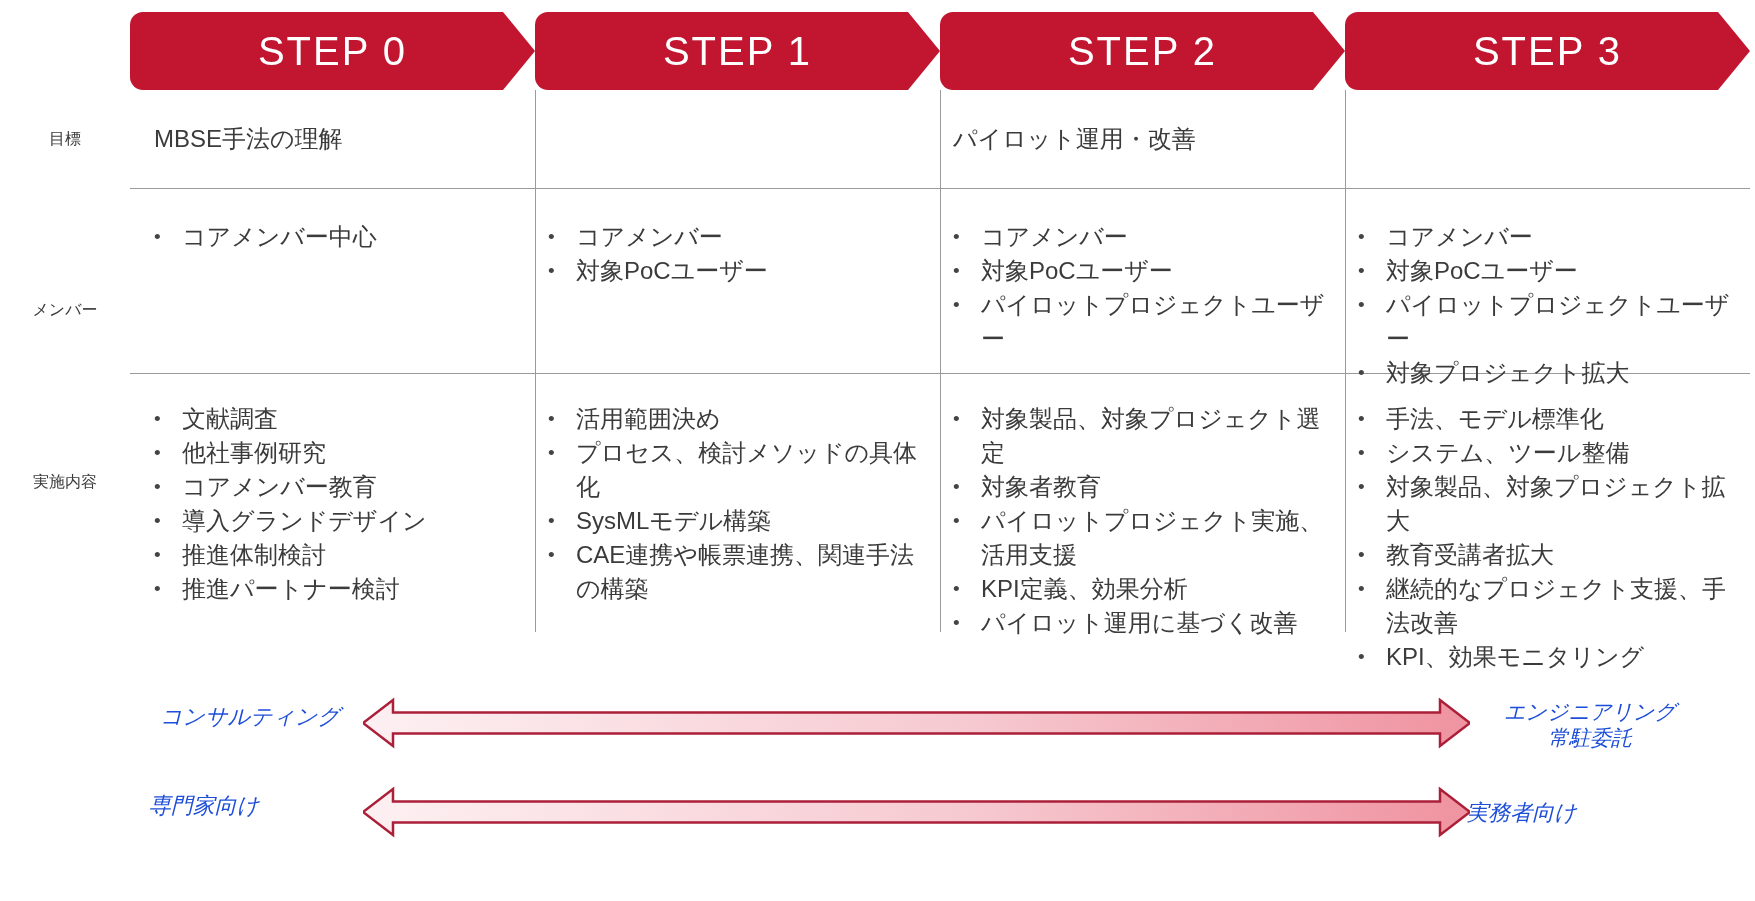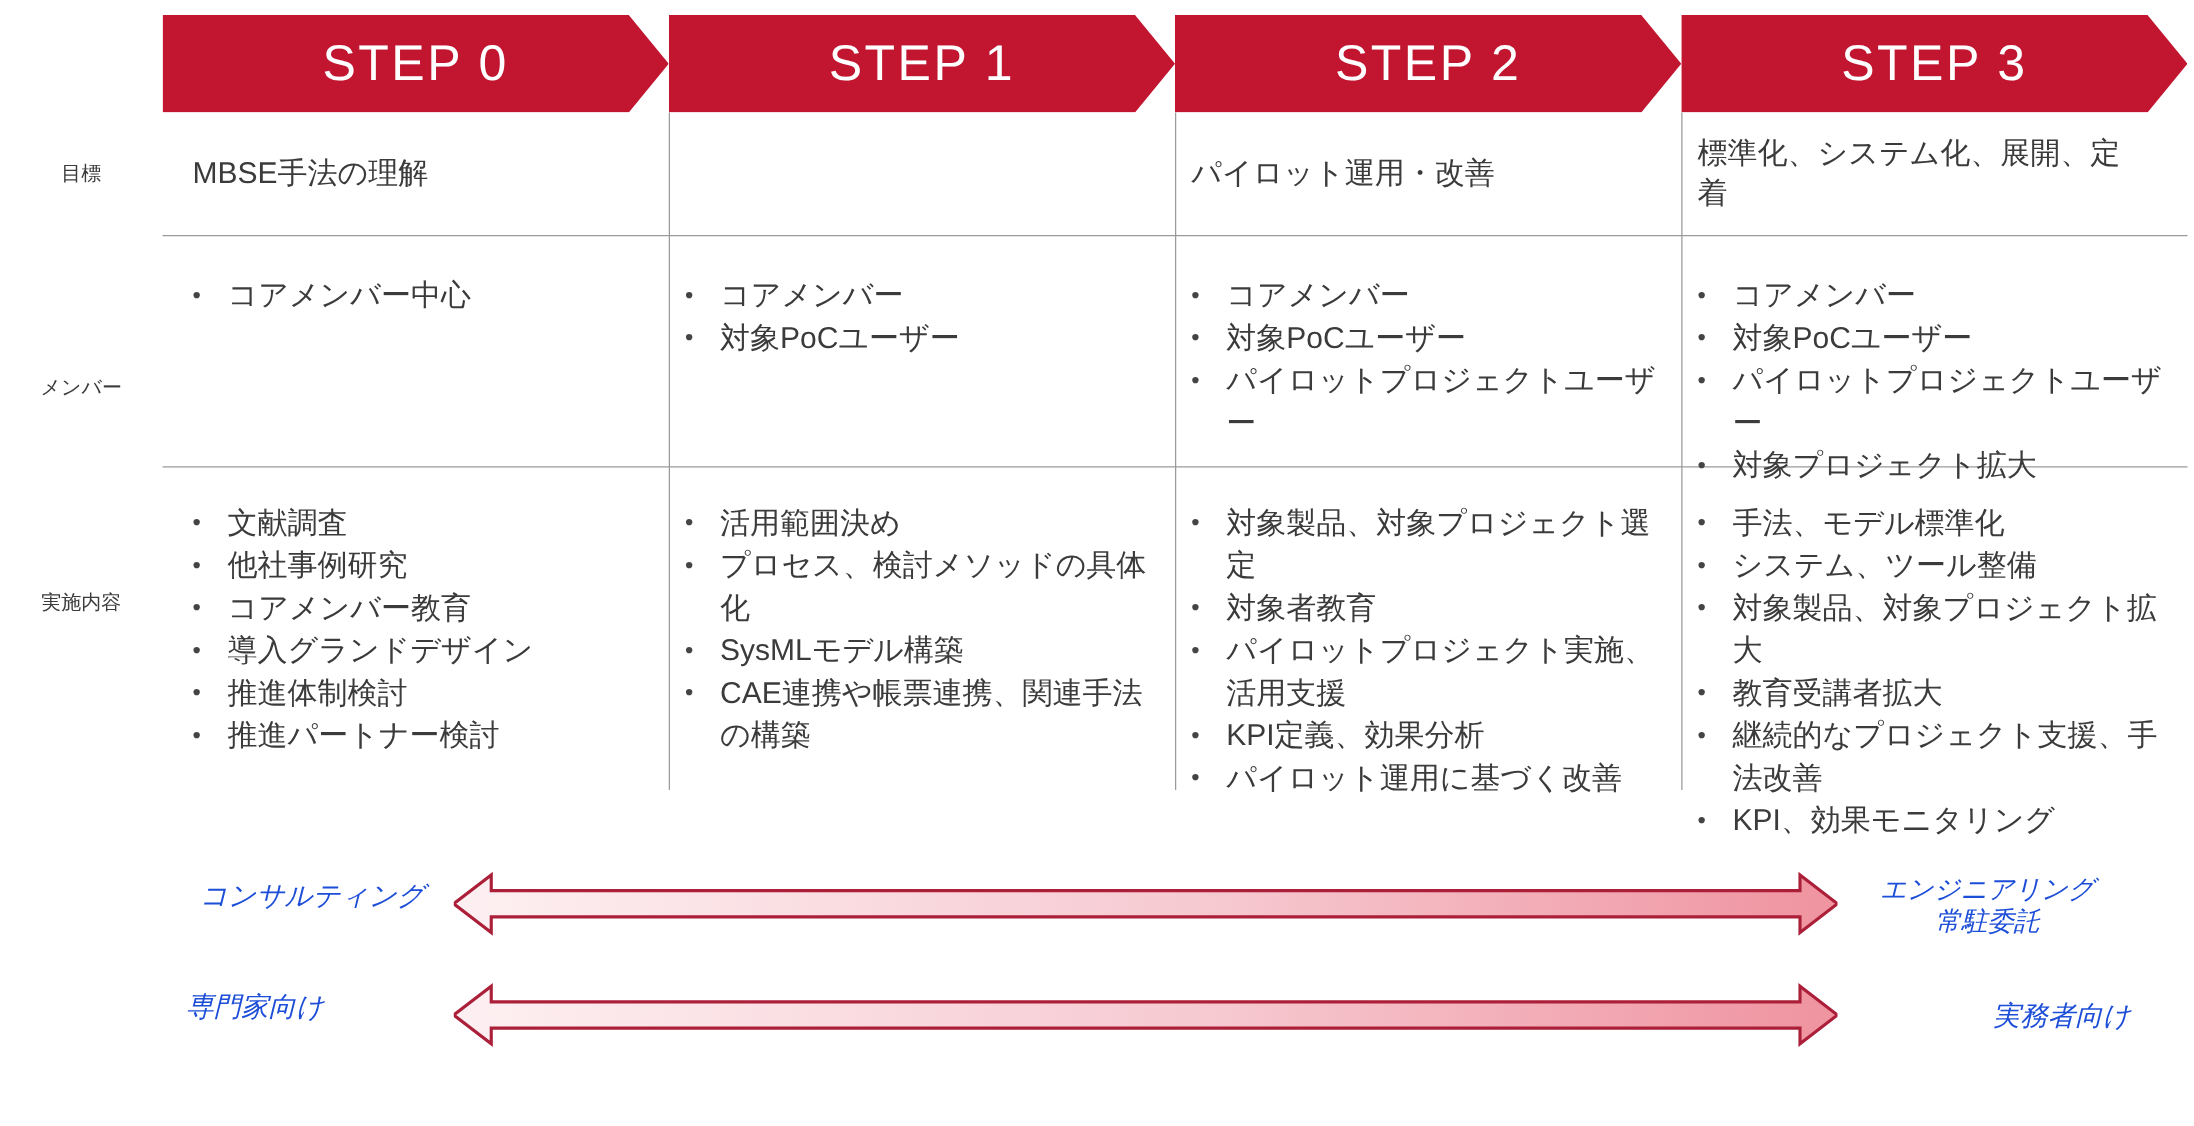--- a/index.html
+++ b/index.html
@@ -4,21 +4,21 @@
 <style>
   html,body{margin:0;padding:0;background:#ffffff;}
   .canvas{
     position:relative;width:1755px;height:901px;background:#ffffff;overflow:hidden;
     font-family:"Liberation Sans","DejaVu Sans",sans-serif;color:#3b3b3b;
   }
   
   .banner{
     position:absolute;top:12px;height:78px;width:405px;background:#c11530;
     clip-path:polygon(0 0,373px 0,100% 50%,373px 100%,0 100%);
-    display:flex;align-items:center;justify-content:center;
+    display:flex;align-items:center;justify-content:center;border-radius:13px;
   }
   .banner .banner-label{
     display:block;width:373px;text-align:center;color:#ffffff;
     font-size:40px;letter-spacing:2px;
   }
   .b0{left:130px}.b1{left:535px}.b2{left:940px}.b3{left:1345px}
   
   .vdiv{position:absolute;top:90px;height:542px;width:1px;background:#9a9a9a;}
   .v1{left:535px}.v2{left:940px}.v3{left:1345px}
   .hdiv{position:absolute;left:130px;width:1620px;height:1px;background:#9a9a9a;}
@@ -42,21 +42,21 @@
   .bullet{flex:0 0 28px;font-size:19px;line-height:34px;color:#444444;}
   .bi-text{flex:1;}
   
   .arrow-svg{position:absolute;left:363px;width:1107px;height:52px;}
   .arrow1{top:697px}.arrow2{top:786px}
   .arrow-side-label{position:absolute;font-size:22px;line-height:26px;color:#1d4ed8;font-style:italic;}
   .lbl-consulting{left:100px;width:240px;top:704px;text-align:right;}
   .lbl-expert{left:100px;width:208px;top:793px;text-align:center;}
   .lbl-engineering{left:1500px;width:180px;top:699px;text-align:center;font-size:21px;}
   .lbl-engineering .line{display:block;}
-  .lbl-practitioner{left:1557px;width:185px;top:800px;text-align:center;}
+  .lbl-practitioner{left:1429px;width:185px;top:800px;text-align:center;}
 </style>
 </head>
 <body>
 
 <div class="canvas">
 
   <div class="banner b0">
     <span class="banner-label">STEP 0</span>
   </div>
   <div class="banner b1">
@@ -77,23 +77,20 @@
 
   <div class="row-label rl-goal">目標</div>
   <div class="row-label rl-members">メンバー</div>
   <div class="row-label rl-activities">実施内容</div>
 
   <div class="cell goal-cell c0">
       <span class="line">MBSE手法の理解</span>
     </div>
   <div class="cell goal-cell c2">
       <span class="line">パイロット運用・改善</span>
-    </div>
-  <div class="cell goal-cell c3">
-      <span class="line">標準化、システム化、展開、定着</span>
     </div>
 
   <div class="cell members-cell c0">
       <div class="bullet-item">
         <span class="bullet">•</span>
         <span class="bi-text">コアメンバー中心</span>
       </div>
     </div>
   <div class="cell members-cell c1">
       <div class="bullet-item">

